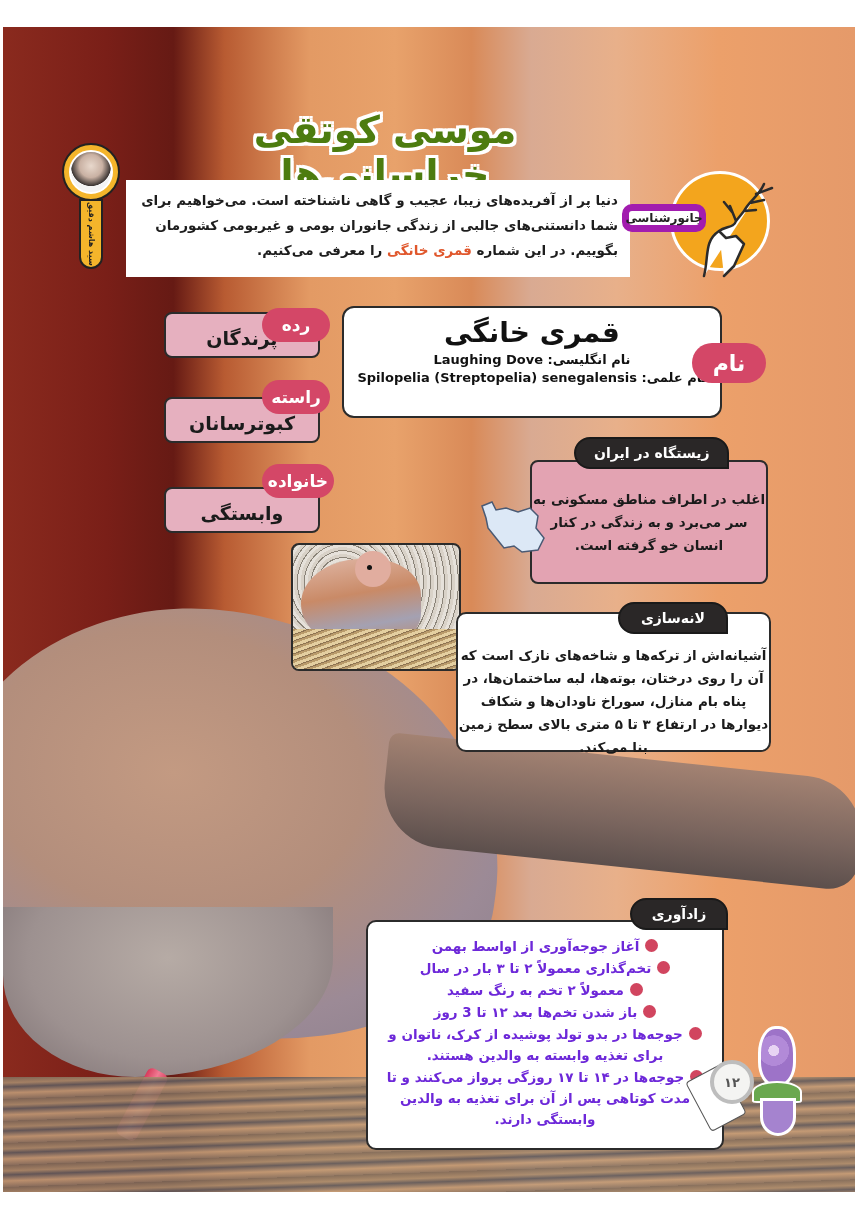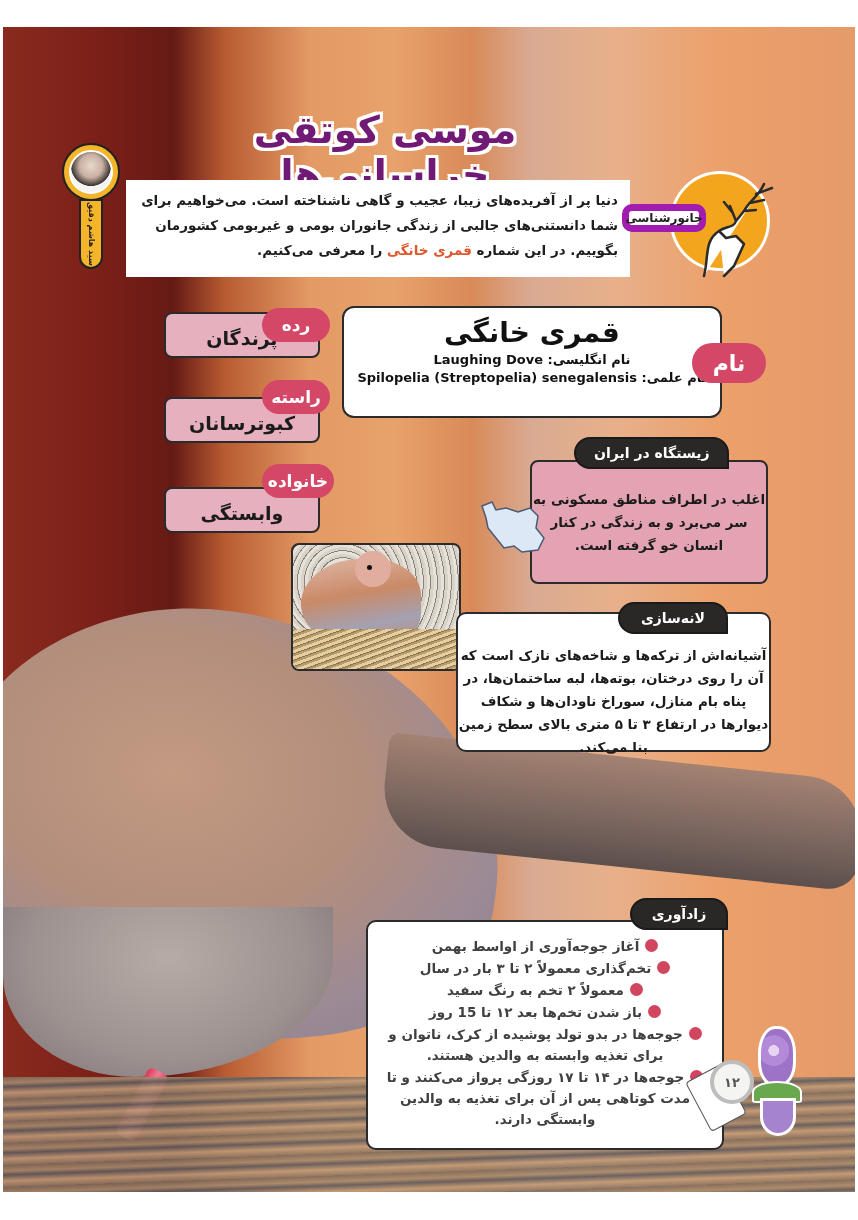--- a/index.html
+++ b/index.html
@@ -35,21 +35,21 @@
   }
   .water {
     position: absolute; left: 0; top: 1050px; width: 852px; height: 115px;
     background: repeating-linear-gradient(178deg, #7d6a5a 0px, #a78a6c 6px, #5f5a5c 10px, #c09a76 16px, #8b7563 22px);
     opacity: 0.9;
   }
 
   
   .title {
     position: absolute; left: 150px; top: 108px; width: 470px; text-align: center;
-    direction: rtl; font-family: "DejaVu Sans", sans-serif; font-weight: bold; font-size: 38px; color: #701a75;
+    direction: rtl; font-family: "DejaVu Sans", sans-serif; font-weight: bold; font-size: 38px; color: #4d7c0f;
     text-shadow: -3px -3px 0 #fff, 3px -3px 0 #fff, -3px 3px 0 #fff, 3px 3px 0 #fff, 0 3px 0 #fff, 0 -3px 0 #fff, 3px 0 0 #fff, -3px 0 0 #fff;
   }
 
   
   .intro {
     position: absolute; left: 126px; top: 180px; width: 504px; height: 97px;
     background: #ffffff; padding: 8px 12px; direction: rtl;
     font-weight: bold; font-size: 13.5px; line-height: 25px; color: #1d1d1d; text-align: right;
   }
   .intro .hl { color: #e0572c; }
@@ -145,21 +145,21 @@
   .nesting {
     position: absolute; left: 456px; top: 612px; width: 315px; height: 140px; background: #fff;
     border: 2px solid #2b2b2b; border-radius: 10px; direction: rtl; text-align: center;
     font-weight: bold; font-size: 13.5px; line-height: 23px; padding-top: 30px; color: #1b1b1b;
   }
 
   
   .repro {
     position: absolute; left: 366px; top: 920px; width: 358px; height: 230px; background: #fff;
     border: 2px solid #2b2b2b; border-radius: 10px; direction: rtl; padding: 14px 14px 0 14px;
-    font-weight: bold; font-size: 13.5px; line-height: 21px; color: #404040;
+    font-weight: bold; font-size: 13.5px; line-height: 21px; color: #6d28d9;
   }
   .repro ul { list-style: none; }
   .repro li { text-align: center; margin-bottom: 1px; }
   .repro .dot { display: inline-block; width: 13px; height: 13px; border-radius: 50%; background: #d1455f; margin-left: 6px; vertical-align: -1px; }
 
   
   .pagenum { position: absolute; left: 696px; top: 1048px; width: 60px; height: 84px; }
   .pagenum .lens {
     position: absolute; left: 14px; top: 12px; width: 44px; height: 44px; border-radius: 50%;
     background: #f4f4f2; border: 4px solid #bdbdbd; display: flex; align-items: center; justify-content: center;
@@ -256,21 +256,21 @@
 <div class="nesting">
   <span>آشیانه‌اش از ترکه‌ها و شاخه‌های نازک است که آن را روی درختان، بوته‌ها، لبه ساختمان‌ها، در پناه بام منازل، سوراخ ناودان‌ها و شکاف دیوارها در ارتفاع ۳ تا ۵ متری بالای سطح زمین بنا می‌کند.</span>
 </div>
 <div class="sec-tab" style="left:618px; top:602px; width:110px;">لانه‌سازی</div>
 
 <div class="repro">
   <ul>
     <li><span class="dot"></span><span>آغاز جوجه‌آوری از اواسط بهمن</span></li>
     <li><span class="dot"></span><span>تخم‌گذاری معمولاً ۲ تا ۳ بار در سال</span></li>
     <li><span class="dot"></span><span>معمولاً ۲ تخم به رنگ سفید</span></li>
-    <li><span class="dot"></span><span>باز شدن تخم‌ها بعد ۱۲ تا 15 روز</span></li>
+    <li><span class="dot"></span><span>باز شدن تخم‌ها بعد ۱۲ تا 3 روز</span></li>
     <li><span class="dot"></span><span>جوجه‌ها در بدو تولد پوشیده از کرک، ناتوان و برای تغذیه وابسته به والدین هستند.</span></li>
     <li><span class="dot"></span><span>جوجه‌ها در ۱۴ تا ۱۷ روزگی پرواز می‌کنند و تا مدت کوتاهی پس از آن برای تغذیه به والدین وابستگی دارند.</span></li>
   </ul>
 </div>
 <div class="sec-tab" style="left:630px; top:898px; width:98px;">زادآوری</div>
 
 <div class="pagenum">
   <div class="pad"></div>
   <div class="lens">
     <span>۱۲</span>

